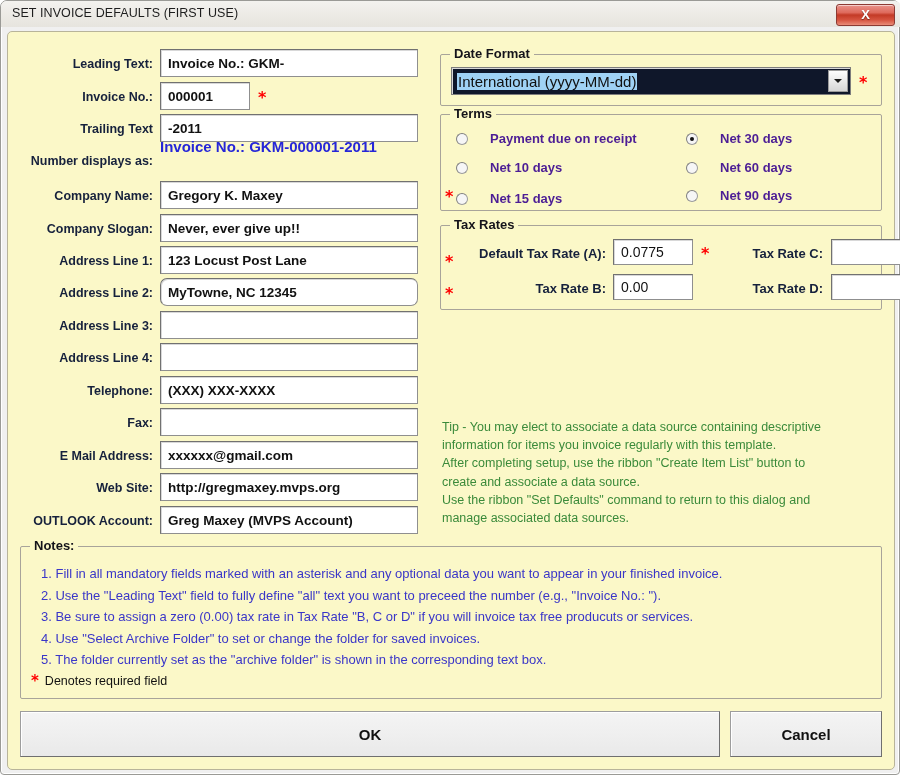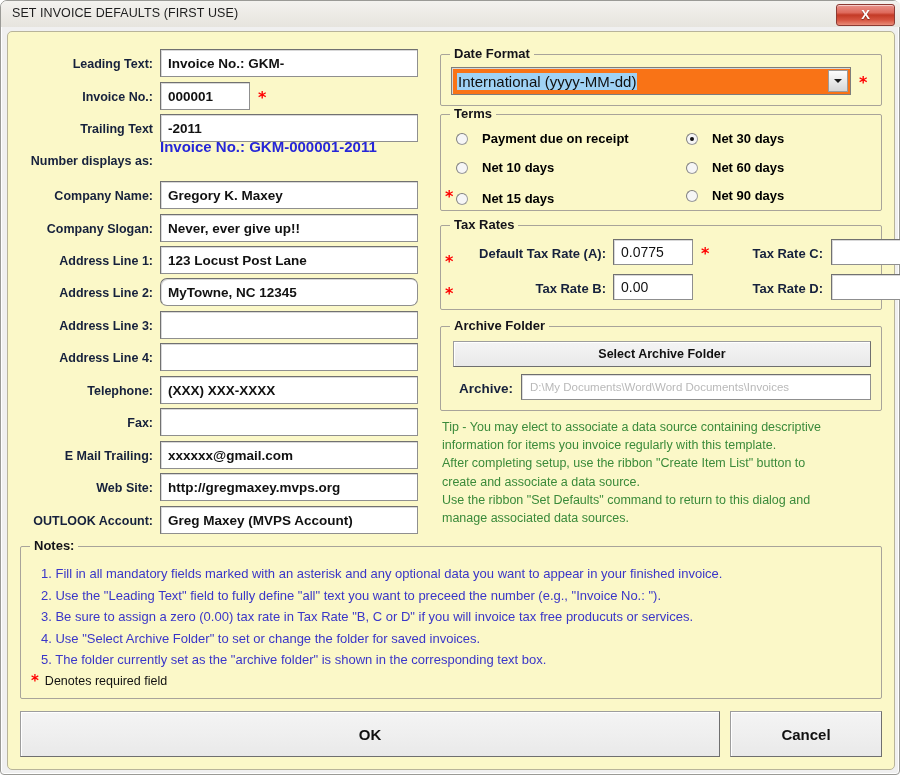--- a/index.html
+++ b/index.html
@@ -138,21 +138,21 @@
     font-size: 13px;
     font-weight: bold;
     color: #14131a;
     white-space: nowrap;
   }
 
   
   .combo {
     position: absolute;
     box-sizing: border-box;
-    background: #f97316;
+    background: #0f172a;
     border: 1px solid #7d7d7d;
     box-shadow: inset 1px 1px 0 #d8d8d8;
     display: flex;
     align-items: center;
     cursor: pointer;
   }
   .combo-text {
     font-size: 15px;
     color: #101010;
     background: #9fd2f5;
@@ -201,24 +201,24 @@
   }
   .radio.checked::after {
     content: "";
     position: absolute;
     left: 3px; top: 3px;
     width: 4px; height: 4px;
     border-radius: 50%;
     background: #121212;
   }
   .radio-label {
-    margin-left: 14px;
+    margin-left: 22px;
     font-size: 13px;
     font-weight: bold;
-    color: #000000;
+    color: #4c1d95;
   }
 
   
   .btn {
     position: absolute;
     box-sizing: border-box;
     background: linear-gradient(to bottom, #f4f4f4 0%, #efefef 50%, #e9e9e9 100%);
     border: 1px solid #9d9d9d;
     border-bottom-color: #6f6f6f;
     border-right-color: #6f6f6f;
@@ -335,21 +335,21 @@
 
     <div class="lbl" style="left:10px; top:319px; width:135px;">Address Line 4:</div>
     <div class="tbox" style="left:152px; top:311px; width:258px; height:28px;"></div>
 
     <div class="lbl" style="left:10px; top:352px; width:135px;">Telephone:</div>
     <div class="tbox" style="left:152px; top:344px; width:258px; height:28px;">(XXX) XXX-XXXX</div>
 
     <div class="lbl" style="left:10px; top:384px; width:135px;">Fax:</div>
     <div class="tbox" style="left:152px; top:376px; width:258px; height:28px;"></div>
 
-    <div class="lbl" style="left:10px; top:417px; width:135px;">E Mail Trailing:</div>
+    <div class="lbl" style="left:10px; top:417px; width:135px;">E Mail Address:</div>
     <div class="tbox" style="left:152px; top:409px; width:258px; height:28px;">xxxxxx@gmail.com</div>
 
     <div class="lbl" style="left:10px; top:449px; width:135px;">Web Site:</div>
     <div class="tbox" style="left:152px; top:441px; width:258px; height:28px;">http://gregmaxey.mvps.org</div>
 
     <div class="lbl" style="left:10px; top:482px; width:135px;">OUTLOOK Account:</div>
     <div class="tbox" style="left:152px; top:474px; width:258px; height:28px;">Greg Maxey (MVPS Account)</div>
 
     <div class="group" style="left:432px; top:22px; width:442px; height:52px;">
       <div class="group-title">Date Format</div>
@@ -402,26 +402,20 @@
       <div class="lbl" style="left:262px; top:20px; width:120px; font-size:13px;">Tax Rate C:</div>
       <div class="tbox plain" style="left:390px; top:13px; width:80px; height:26px; font-weight:normal; font-size:14px;"></div>
 
       <div class="lbl" style="left:10px; top:55px; width:155px; font-size:13px;">Tax Rate B:</div>
       <div class="tbox plain" style="left:172px; top:48px; width:80px; height:26px; font-weight:normal; font-size:14px;">0.00</div>
 
       <div class="lbl" style="left:262px; top:55px; width:120px; font-size:13px;">Tax Rate D:</div>
       <div class="tbox plain" style="left:390px; top:48px; width:80px; height:26px; font-weight:normal; font-size:14px;"></div>
     </div>
 
-    <div class="group" style="left:432px; top:294px; width:442px; height:85px;">
-      <div class="group-title">Archive Folder</div>
-      <div class="btn" style="left:12px; top:14px; width:418px; height:26px;">Select Archive Folder</div>
-      <div class="lbl" style="left:10px; top:54px; width:62px; font-size:13.5px;">Archive:</div>
-      <div class="archive-box" style="left:80px; top:47px; width:350px; height:26px;">D:\My Documents\Word\Word Documents\Invoices</div>
-    </div>
 
     <div class="tip" style="left:434px; top:386px; width:440px;">Tip - You may elect to associate a data source containing descriptive
 information for items you invoice regularly with this template.
 After completing setup, use the ribbon "Create Item List" button to
 create and associate a data source.
 Use the ribbon "Set Defaults" command to return to this dialog and
 manage associated data sources.</div>
 
     <div class="group" style="left:12px; top:514px; width:862px; height:153px;">
       <div class="group-title">Notes:</div>

